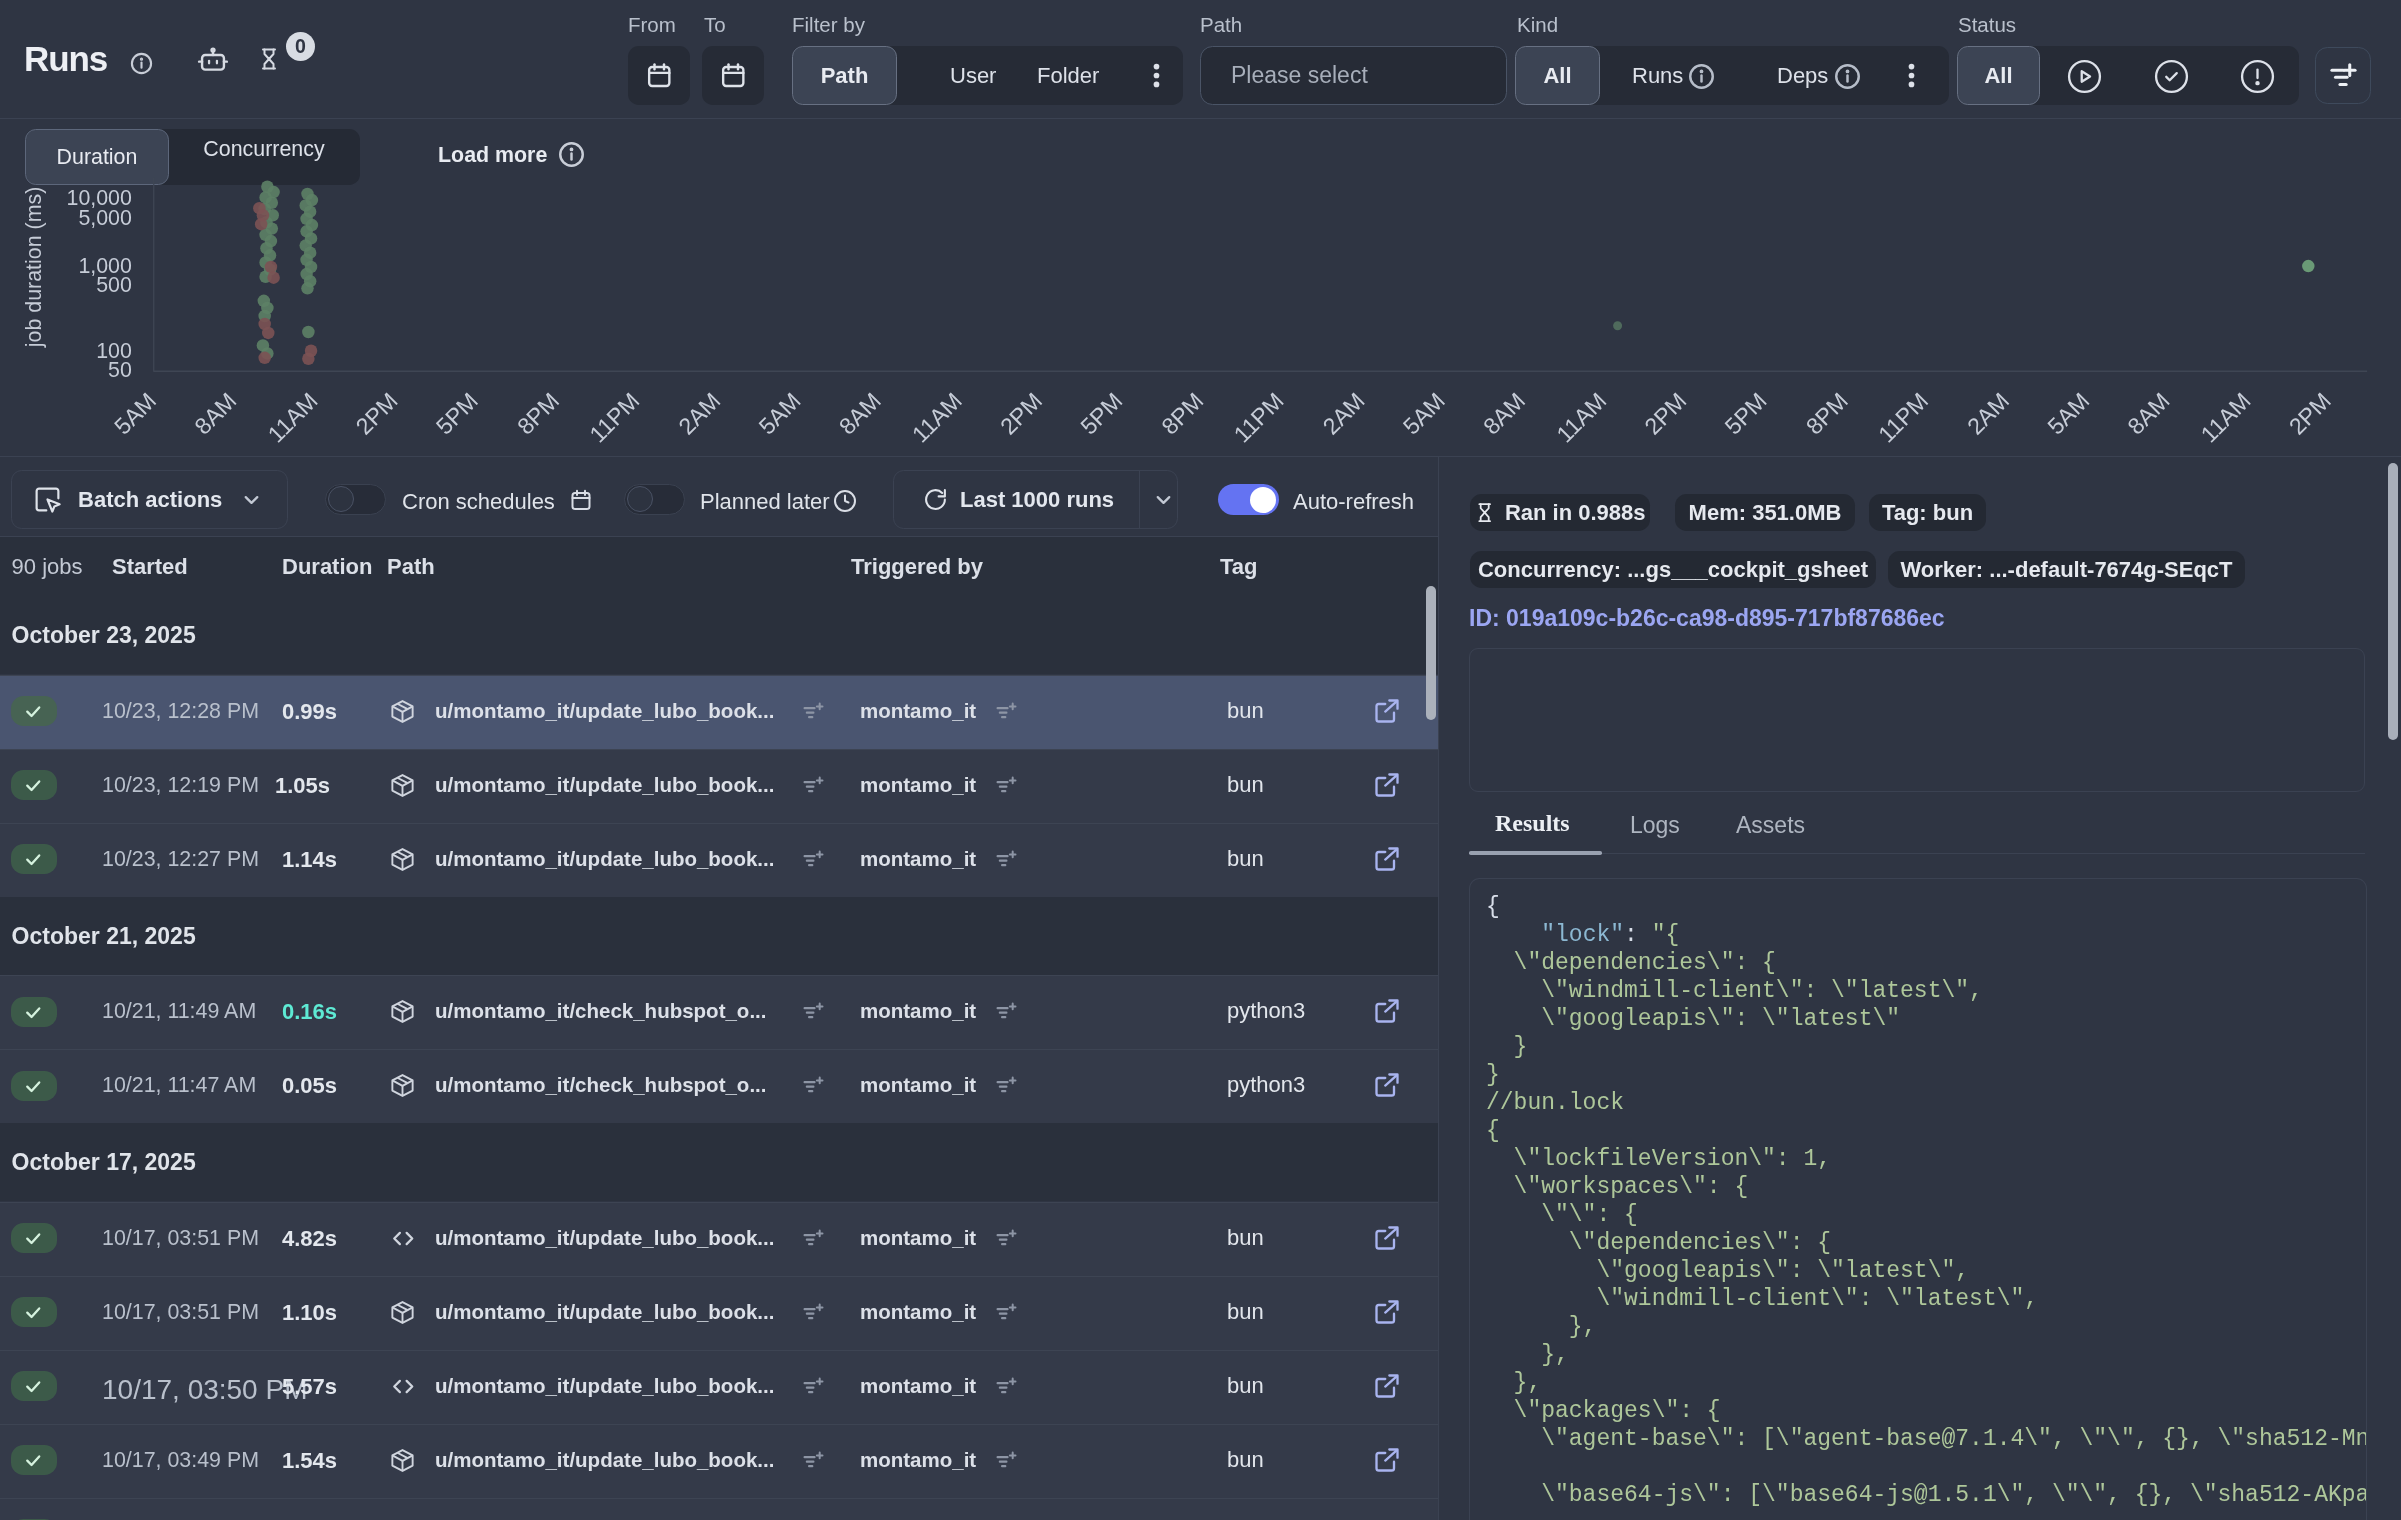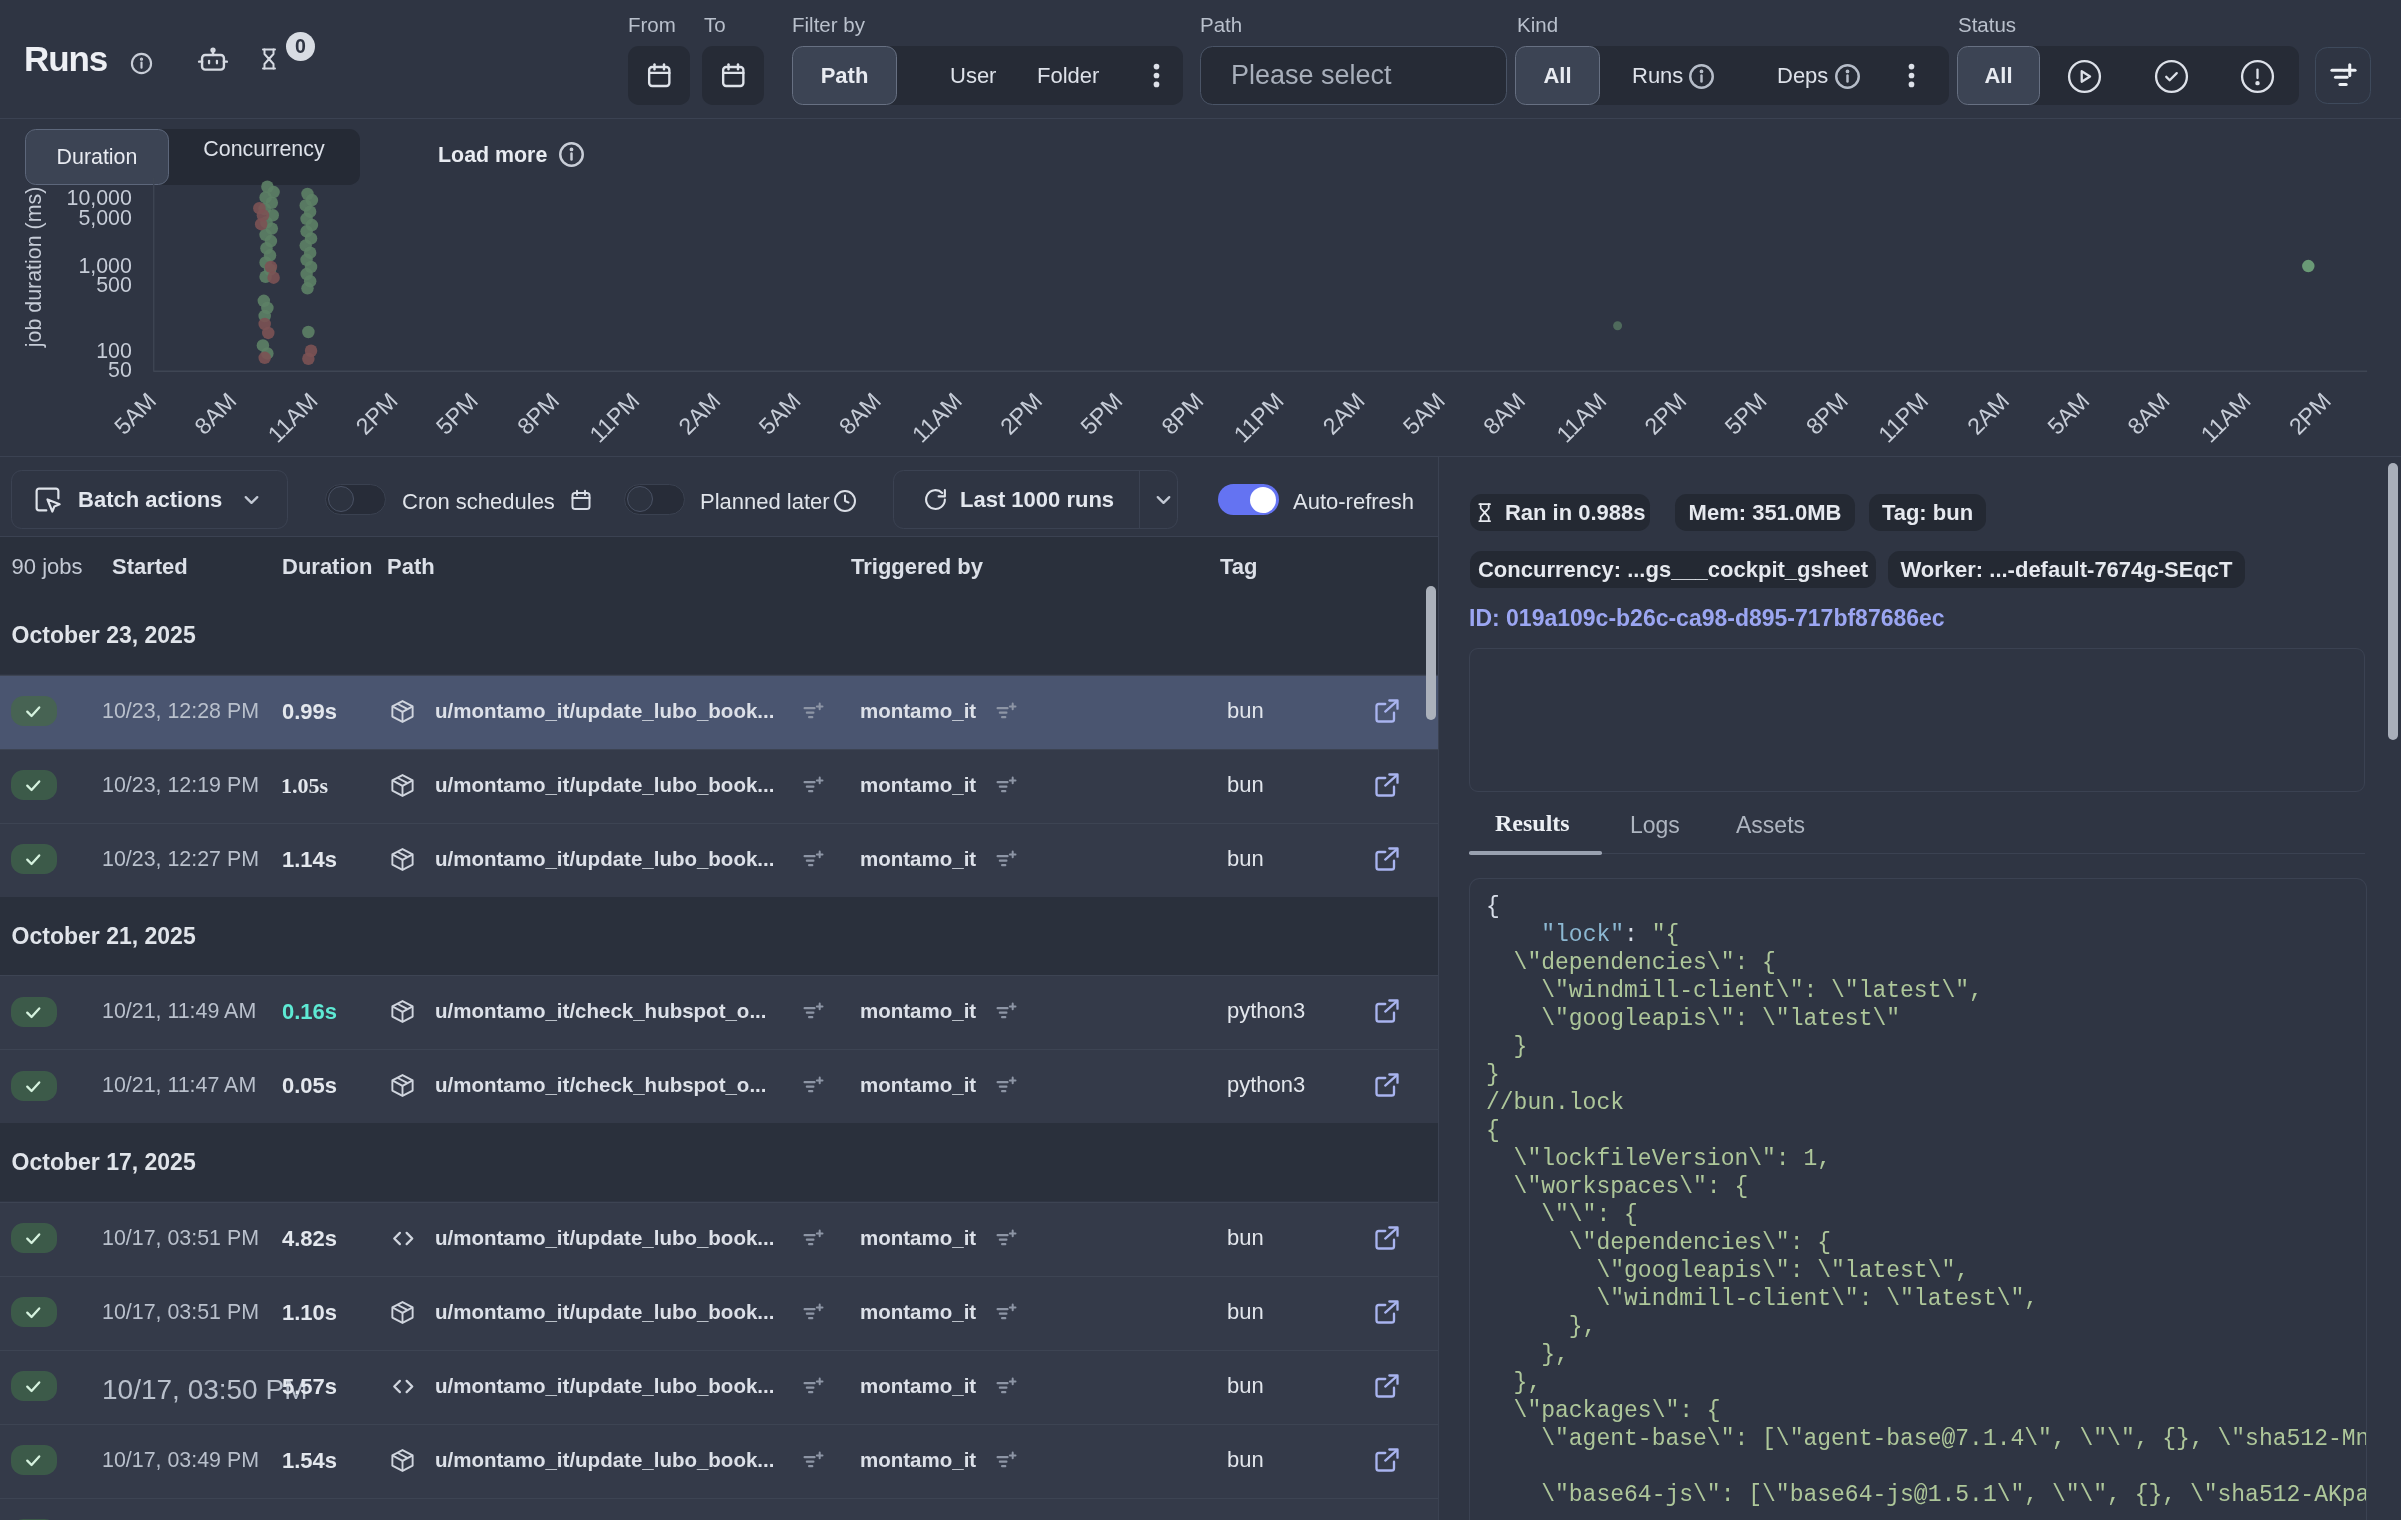--- a/index.html
+++ b/index.html
@@ -57,21 +57,21 @@
 <div class="ab" style="left:792px;top:46px;width:391px;height:59px;background:#262b36;border-radius:10.7px;"></div>
 <div class="ab ctr" style="left:792px;top:46px;width:105px;height:59px;background:#3c4454;border:1.3px solid #677082;border-radius:10.7px;justify-content:center;font-size:22px;font-weight:bold;color:#e8ebf1;">Path</div>
 <div class="ab ctr" style="left:950px;top:46px;height:59px;font-size:22px;color:#dde1e9;">User</div>
 <div class="ab ctr" style="left:1037px;top:46px;height:59px;font-size:22px;color:#dde1e9;">Folder</div>
 <svg class="ab" style="left:1152px;top:62px;" width="9" height="27" viewBox="0 0 10 30.4" fill="#dde1e9">
     <circle cx="5" cy="5.2" r="3.2"></circle>
     <circle cx="5" cy="15.2" r="3.2"></circle>
     <circle cx="5" cy="25.2" r="3.2"></circle>
   </svg>
 <div class="ab" style="left:1200px;top:12.5px;color:#b9c0cc;font-size:20.5px;">Path</div>
-<div class="ab ctr" style="left:1200px;top:46px;width:307px;height:59px;border:1.3px solid #4a5466;border-radius:12.5px;background:#262b36;padding-left:30px;font-size:27px;color:#a7aeba;">Please select</div>
+<div class="ab ctr" style="left:1200px;top:46px;width:307px;height:59px;border:1.3px solid #4a5466;border-radius:12.5px;background:#262b36;padding-left:30px;font-size:23px;color:#a7aeba;">Please select</div>
 <div class="ab" style="left:1517px;top:12.5px;color:#b9c0cc;font-size:20.5px;">Kind</div>
 <div class="ab" style="left:1515px;top:46px;width:434px;height:59px;background:#262b36;border-radius:10.7px;"></div>
 <div class="ab ctr" style="left:1515px;top:46px;width:85px;height:59px;background:#3c4454;border:1.3px solid #677082;border-radius:10.7px;justify-content:center;font-size:22px;font-weight:bold;color:#e8ebf1;">All</div>
 <div class="ab ctr" style="left:1632px;top:46px;height:59px;font-size:22px;color:#dde1e9;">Runs</div>
 <svg class="ab" style="left:1688px;top:63px;" width="27" height="27" viewBox="0 0 24 24" fill="none" stroke="#b6bdc9" stroke-width="2.2" stroke-linecap="round">
     <circle cx="12" cy="12" r="10"></circle>
     <line x1="12" y1="11" x2="12" y2="16.5"></line>
     <circle cx="12" cy="7.5" r="0.6" fill="#b6bdc9"></circle>
   </svg>
 <div class="ab ctr" style="left:1777px;top:46px;height:59px;font-size:22px;color:#dde1e9;">Deps</div>
@@ -307,21 +307,21 @@
       <line x1="10.5" y1="12.5" x2="20.5" y2="3.5"></line>
     </svg>
   </div>
 <div class="ab" style="left:0;top:749px;width:1438px;height:74px;background:#343a49;border-top:0.9px solid #3d4453;"></div>
 <div class="ab ctr" style="left:10.7px;top:770px;width:46px;height:30px;background:#3c5a49;border-radius:12.5px;justify-content:center;">
 <svg width="20.5" height="20.5" viewBox="0 0 24 24" fill="none" stroke="#d5f2de" stroke-width="2.7" stroke-linecap="round" stroke-linejoin="round">
       <polyline points="5,12.5 10,17.5 19,7.5"></polyline>
     </svg>
   </div>
 <div class="ab" style="left:102px;top:773px;font-size:21.4px;color:#b9c0cc;">10/23, 12:19 PM</div>
-<div class="ab b" style="left:281px;top:773px;font-size:22px;color:#e3e7ed;font-family:Liberation Serif, serif;">1.05s</div>
+<div class="ab b" style="left:275px;top:773px;font-size:22px;color:#e3e7ed;">1.05s</div>
 <div class="ab" style="left:389px;top:772px;">
     <svg width="27" height="27" viewBox="0 0 24 24" fill="none" stroke="#d0d5de" stroke-width="1.7" stroke-linejoin="round">
       <path d="M12 2.7 21 7.5v9L12 21.3 3 16.5v-9z"></path>
       <path d="M3 7.5l9 4.8 9-4.8"></path>
       <path d="M12 12.3V21.3"></path>
       <path d="M7.5 5.1l9 4.8"></path>
     </svg>
   </div>
 <div class="ab b" style="left:435px;top:773px;font-size:20.5px;color:#dce0e8;">u/montamo_it/update_lubo_book...</div>
 <div class="ab" style="left:800px;top:772px;">

